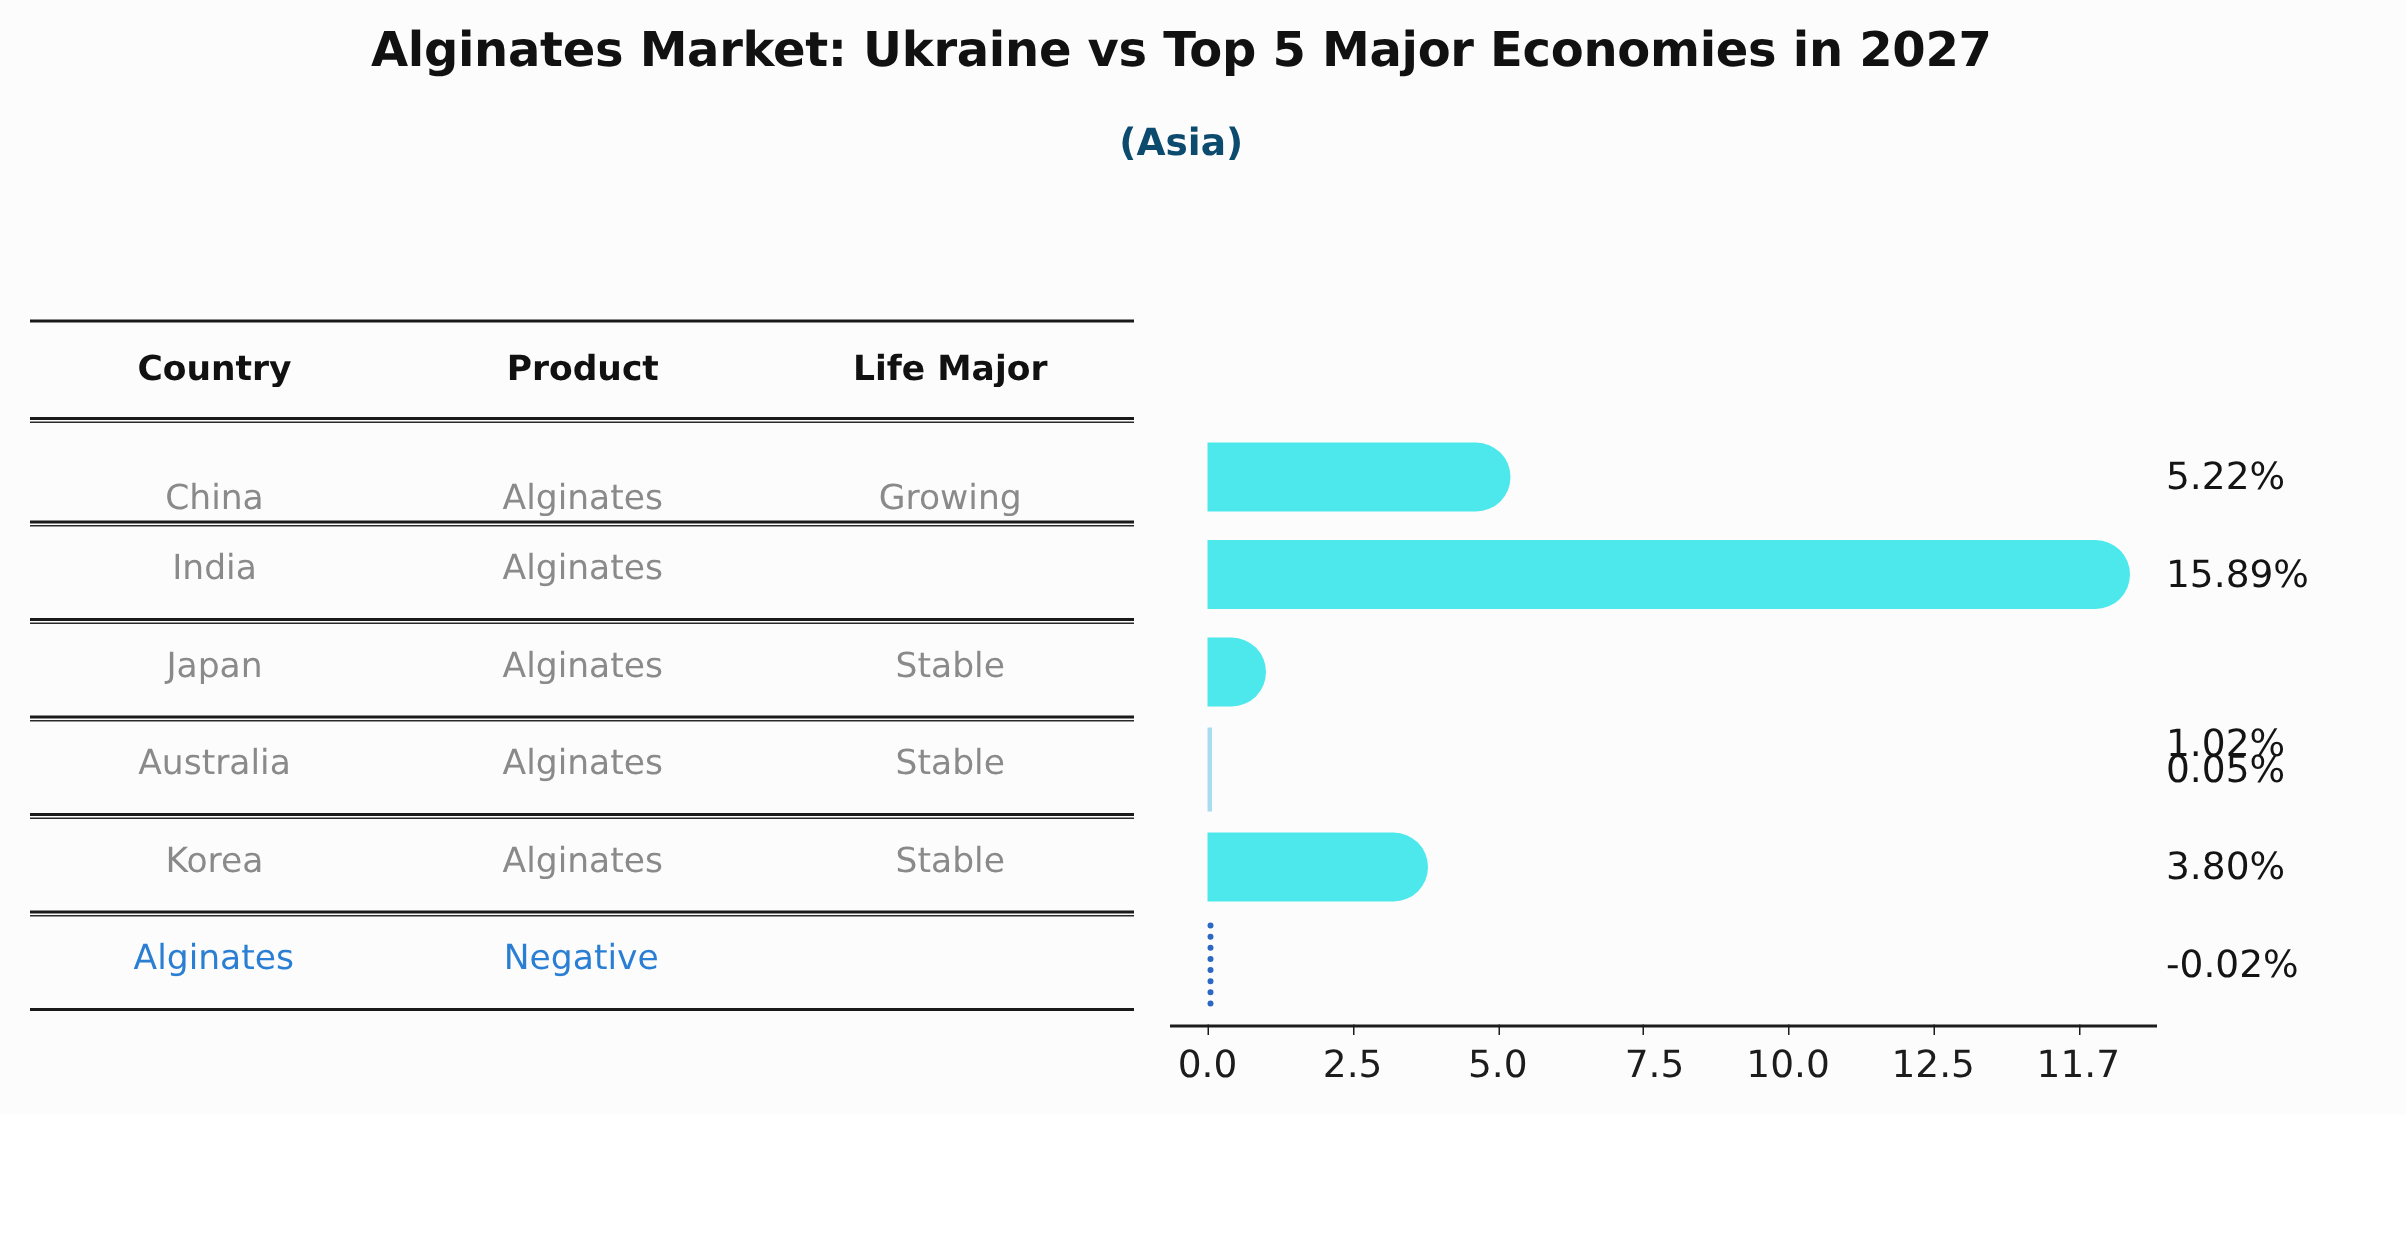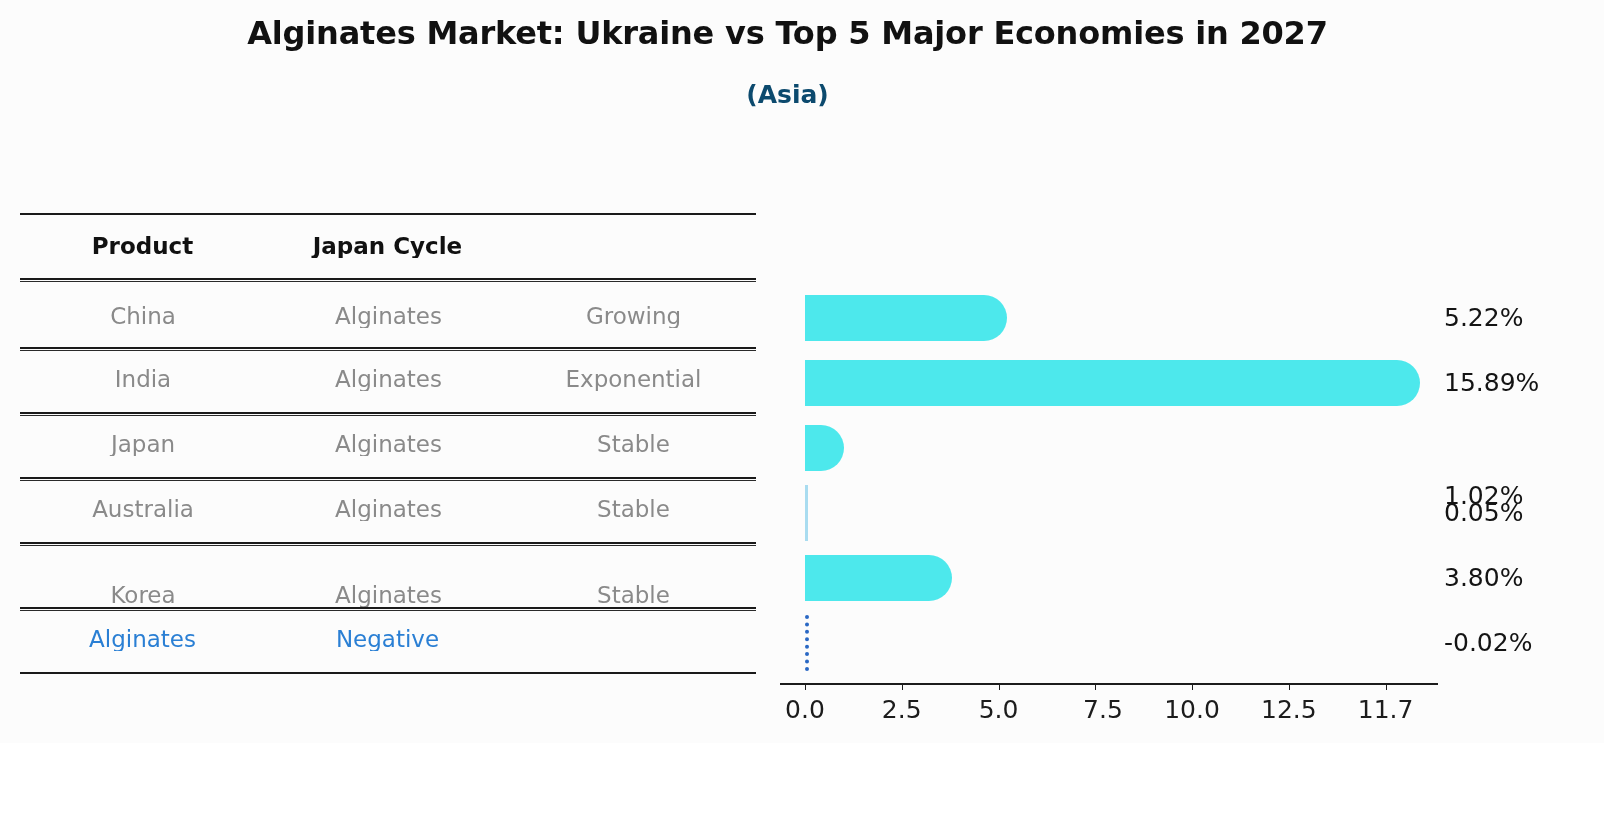--- a/index.html
+++ b/index.html
@@ -156,54 +156,54 @@
 
 <div id="figure">
 
   <div id="title-main">Alginates Market: Ukraine vs Top 5 Major Economies in 2027</div>
   <div id="title-sub">(Asia)</div>
 
   <div id="table-panel">
 
   <div class="rule" style="top: 0px;"></div>
       <div class="trow header" style="top: 1px;">
+        <div class="tcell c0">Country</div>
         <div class="tcell c1">Product</div>
-        <div class="tcell c2">Japan Cycle</div>
+        <div class="tcell c2">Life Major</div>
       </div>
       <div class="rule" style="top: 65px;"></div>
       <div class="rule thin" style="top: 68px;"></div>
-      <div class="trow body" style="top: 71px;">
+      <div class="trow body" style="top: 87px;">
         <div class="tcell c0">China</div>
         <div class="tcell c1">Alginates</div>
         <div class="tcell c2">Growing</div>
       </div>
       <div class="rule" style="top: 134px;"></div>
       <div class="rule thin" style="top: 137px;"></div>
       <div class="trow body" style="top: 134px;">
         <div class="tcell c0">India</div>
         <div class="tcell c1">Alginates</div>
-        <div class="tcell c2">Exponential</div>
       </div>
       <div class="rule" style="top: 199px;"></div>
       <div class="rule thin" style="top: 202px;"></div>
       <div class="trow body" style="top: 199px;">
         <div class="tcell c0">Japan</div>
         <div class="tcell c1">Alginates</div>
         <div class="tcell c2">Stable</div>
       </div>
       <div class="rule" style="top: 264px;"></div>
       <div class="rule thin" style="top: 267px;"></div>
       <div class="trow body" style="top: 264px;">
         <div class="tcell c0">Australia</div>
         <div class="tcell c1">Alginates</div>
         <div class="tcell c2">Stable</div>
       </div>
       <div class="rule" style="top: 329px;"></div>
       <div class="rule thin" style="top: 332px;"></div>
-      <div class="trow body" style="top: 329px; align-items: flex-end;">
+      <div class="trow body" style="top: 329px;">
         <div class="tcell c0">Korea</div>
         <div class="tcell c1">Alginates</div>
         <div class="tcell c2">Stable</div>
       </div>
       <div class="rule" style="top: 394px;"></div>
       <div class="rule thin" style="top: 397px;"></div>
       <div class="trow body highlight" style="top: 394px;">
         <div class="tcell c1">Alginates</div>
         <div class="tcell c2">Negative</div>
       </div>

